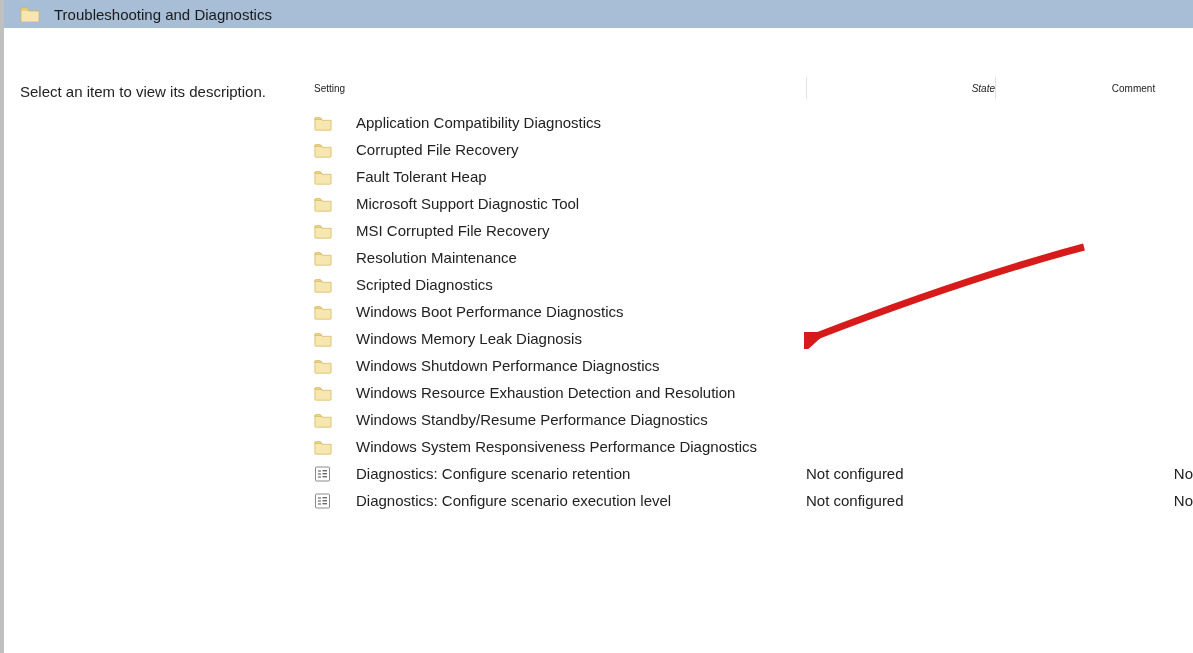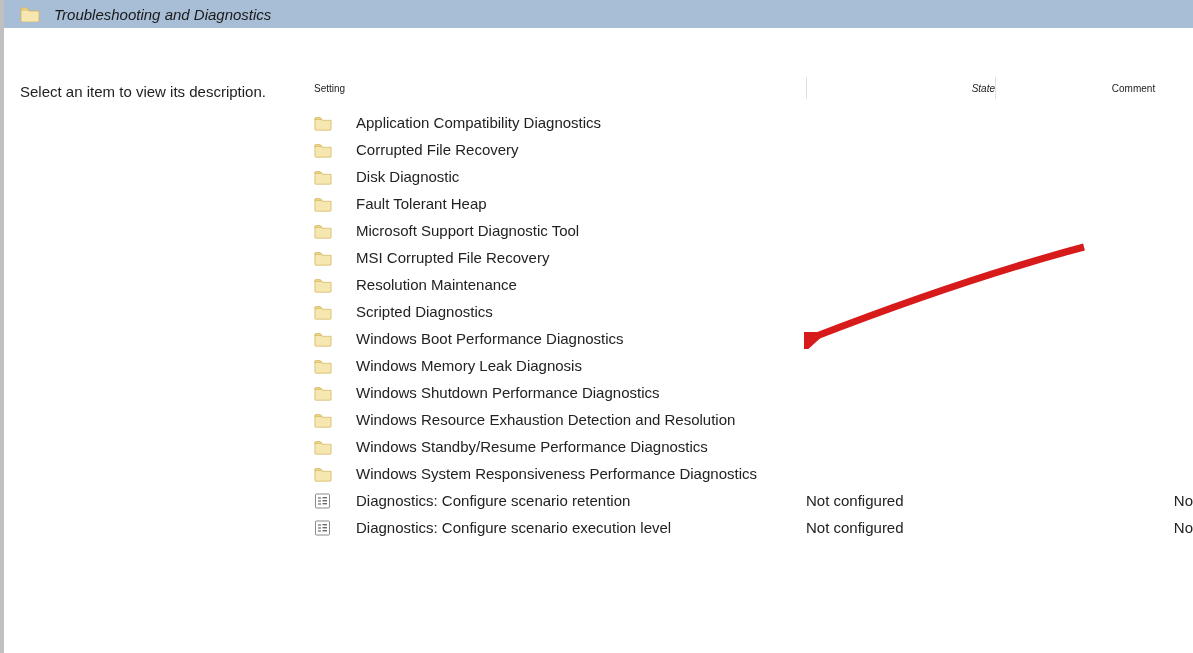--- a/index.html
+++ b/index.html
@@ -13,21 +13,20 @@
     position: relative;
     border-left: 4px solid #c0c0c0;
   }
   .titlebar {
     background: #a8bdd6;
     height: 28px;
     display: flex;
     align-items: center;
     padding-left: 16px;
     gap: 14px;
-    font-style: italic;
   }
   .titlebar .icon svg { display:block; }
   .titlebar .title {
     font-size: 15px;
     color: #1a1a1a;
   }
   .content {
     display: flex;
     height: calc(100% - 28px);
     background: #ffffff;
@@ -125,31 +124,20 @@
           <div class="cell-state"></div>
           <div class="cell-comment"></div>
         </div>
         <div class="row">
           <div class="cell-setting">
             <span class="folder-icon"><svg width="18" height="16" viewBox="0 0 20 16">
                 <path d="M1 3 h6 l2 2 h10 v10 a1 1 0 0 1 -1 1 H2 a1 1 0 0 1 -1 -1 Z" fill="#f6e7b1" stroke="#d4b45a" stroke-width="0.8"></path>
                 <path d="M1 3 a1 1 0 0 1 1 -1 h5 l2 2 H1 Z" fill="#f0da8a" stroke="#d4b45a" stroke-width="0.8"></path>
               </svg></span>
             <span>Corrupted File Recovery</span>
-          </div>
-          <div class="cell-state"></div>
-          <div class="cell-comment"></div>
-        </div>
-        <div class="row">
-          <div class="cell-setting">
-            <span class="folder-icon"><svg width="18" height="16" viewBox="0 0 20 16">
-                <path d="M1 3 h6 l2 2 h10 v10 a1 1 0 0 1 -1 1 H2 a1 1 0 0 1 -1 -1 Z" fill="#f6e7b1" stroke="#d4b45a" stroke-width="0.8"></path>
-                <path d="M1 3 a1 1 0 0 1 1 -1 h5 l2 2 H1 Z" fill="#f0da8a" stroke="#d4b45a" stroke-width="0.8"></path>
-              </svg></span>
-            <span>Disk Diagnostic</span>
           </div>
           <div class="cell-state"></div>
           <div class="cell-comment"></div>
         </div>
         <div class="row">
           <div class="cell-setting">
             <span class="folder-icon"><svg width="18" height="16" viewBox="0 0 20 16">
                 <path d="M1 3 h6 l2 2 h10 v10 a1 1 0 0 1 -1 1 H2 a1 1 0 0 1 -1 -1 Z" fill="#f6e7b1" stroke="#d4b45a" stroke-width="0.8"></path>
                 <path d="M1 3 a1 1 0 0 1 1 -1 h5 l2 2 H1 Z" fill="#f0da8a" stroke="#d4b45a" stroke-width="0.8"></path>
               </svg></span>

